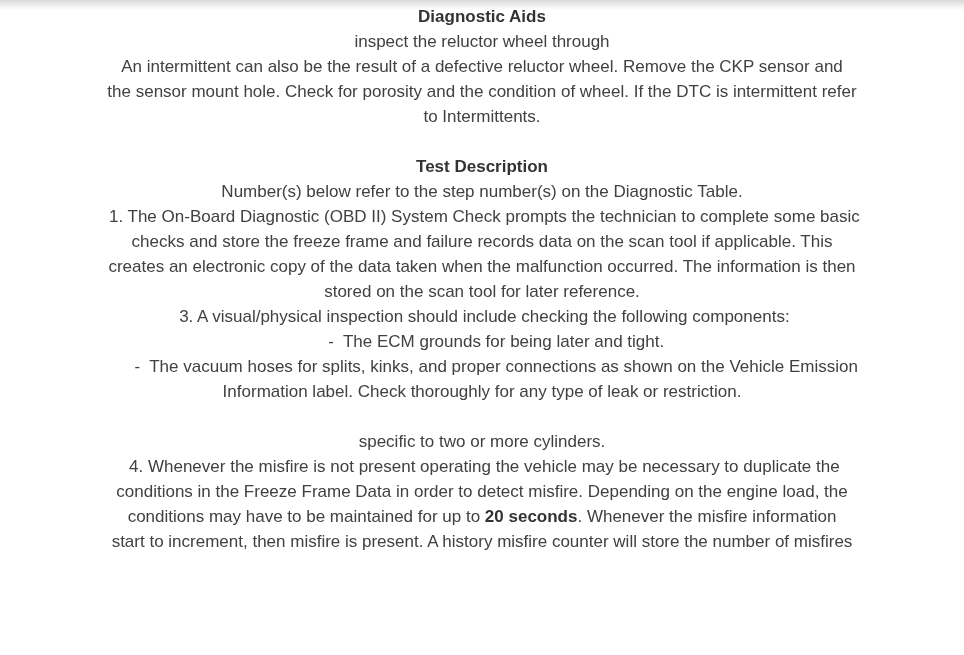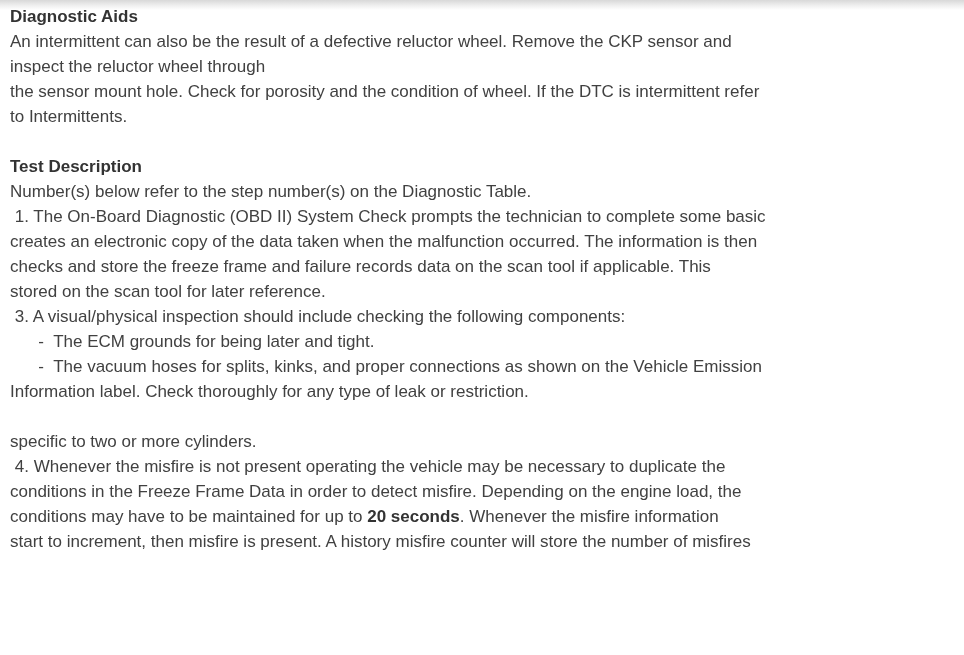--- a/index.html
+++ b/index.html
@@ -30,47 +30,48 @@
       position: relative;
       z-index: 1;
       padding: 4px 10px 0 10px;
       font-size: 17px;
       line-height: 25px;
       color: var(--body-text, #414141);
     }
     .line {
       white-space: pre-wrap;
       min-height: 25px;
+      text-align: center;
     }
     .line.heading {
       font-weight: 700;
       color: var(--heading-text, #333333);
     }
     .line .b {
       font-weight: 700;
       color: var(--heading-text, #333333);
     }
   </style>
 </head>
 <body>
 
 <div class="page">
   <div class="top-shadow"></div>
   <div class="doc-body">
       <div class="line heading"><span>Diagnostic Aids</span></div>
+      <div class="line"><span>inspect the reluctor wheel through</span></div>
       <div class="line"><span>An intermittent can also be the result of a defective reluctor wheel. Remove the CKP sensor and</span></div>
-      <div class="line"><span>inspect the reluctor wheel through</span></div>
       <div class="line"><span>the sensor mount hole. Check for porosity and the condition of wheel. If the DTC is intermittent refer</span></div>
       <div class="line"><span>to Intermittents.</span></div>
       <div class="line"><span></span></div>
       <div class="line heading"><span>Test Description</span></div>
       <div class="line"><span>Number(s) below refer to the step number(s) on the Diagnostic Table.</span></div>
       <div class="line"><span> 1. The On-Board Diagnostic (OBD II) System Check prompts the technician to complete some basic</span></div>
+      <div class="line"><span>checks and store the freeze frame and failure records data on the scan tool if applicable. This</span></div>
       <div class="line"><span>creates an electronic copy of the data taken when the malfunction occurred. The information is then</span></div>
-      <div class="line"><span>checks and store the freeze frame and failure records data on the scan tool if applicable. This</span></div>
       <div class="line"><span>stored on the scan tool for later reference.</span></div>
       <div class="line"><span> 3. A visual/physical inspection should include checking the following components:</span></div>
       <div class="line"><span>      -  The ECM grounds for being later and tight.</span></div>
       <div class="line"><span>      -  The vacuum hoses for splits, kinks, and proper connections as shown on the Vehicle Emission</span></div>
       <div class="line"><span>Information label. Check thoroughly for any type of leak or restriction.</span></div>
       <div class="line"><span></span></div>
       <div class="line"><span>specific to two or more cylinders.</span></div>
       <div class="line"><span> 4. Whenever the misfire is not present operating the vehicle may be necessary to duplicate the</span></div>
       <div class="line"><span>conditions in the Freeze Frame Data in order to detect misfire. Depending on the engine load, the</span></div>
       <div class="line"><span>conditions may have to be maintained for up to </span><span class="b">20 seconds</span><span>. Whenever the misfire information</span></div>

